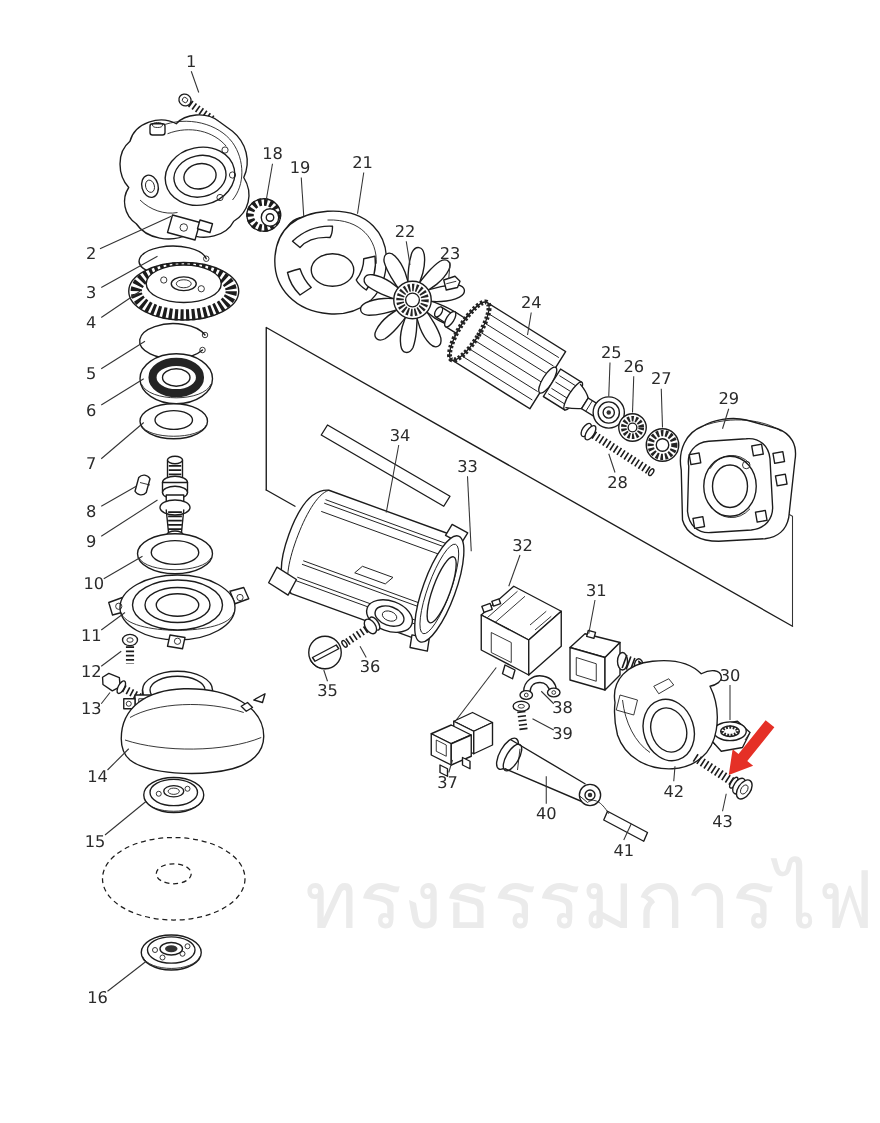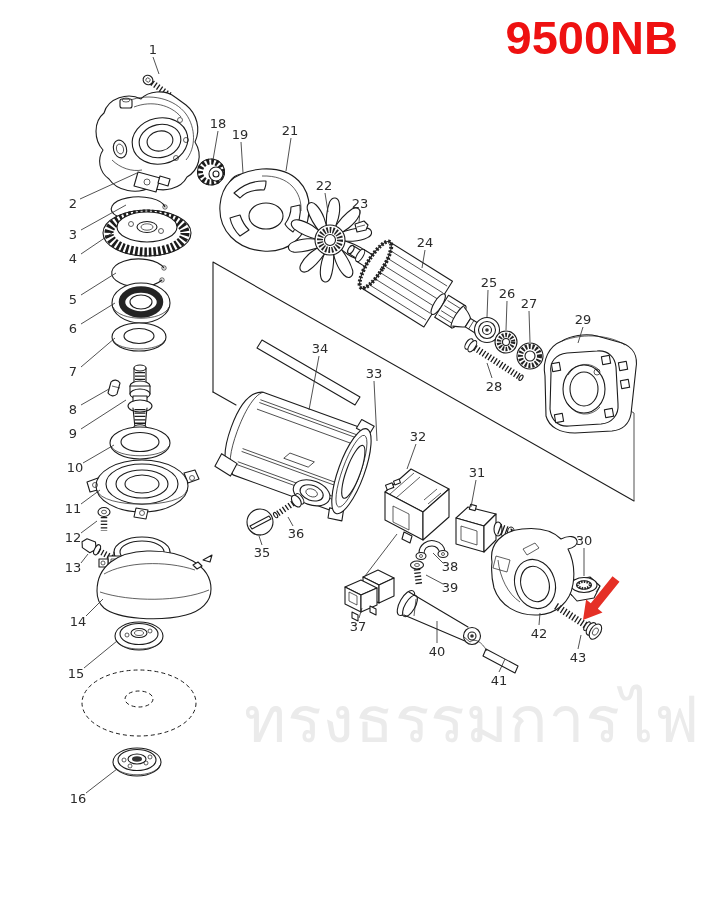--- a/index.html
+++ b/index.html
@@ -20,21 +20,20 @@
   .ld{fill:none;stroke:#333;stroke-width:.85;}
   text.lbl{font:13px "DejaVu Sans",sans-serif;fill:#2b2b2b;}
 </style>
 </head>
 <body>
 
 <div class="stage">
 
   <div class="wm">ทรงธรรมการไฟฟ้า</div>
 
-  <div class="model">9500NB</div>
 
   <svg class="diag" width="704" height="898" viewBox="0 0 704 898">
 
     <g>
       <path class="pn" d="M213,392 L213,262 L634,501"></path>
       <path class="pn" d="M213,392 L236,405"></path>
       <path class="ld" d="M608,398 L634,413 L634,501"></path>
       <path class="ld" d="M365,576 L397,534"></path>
     </g>
 

